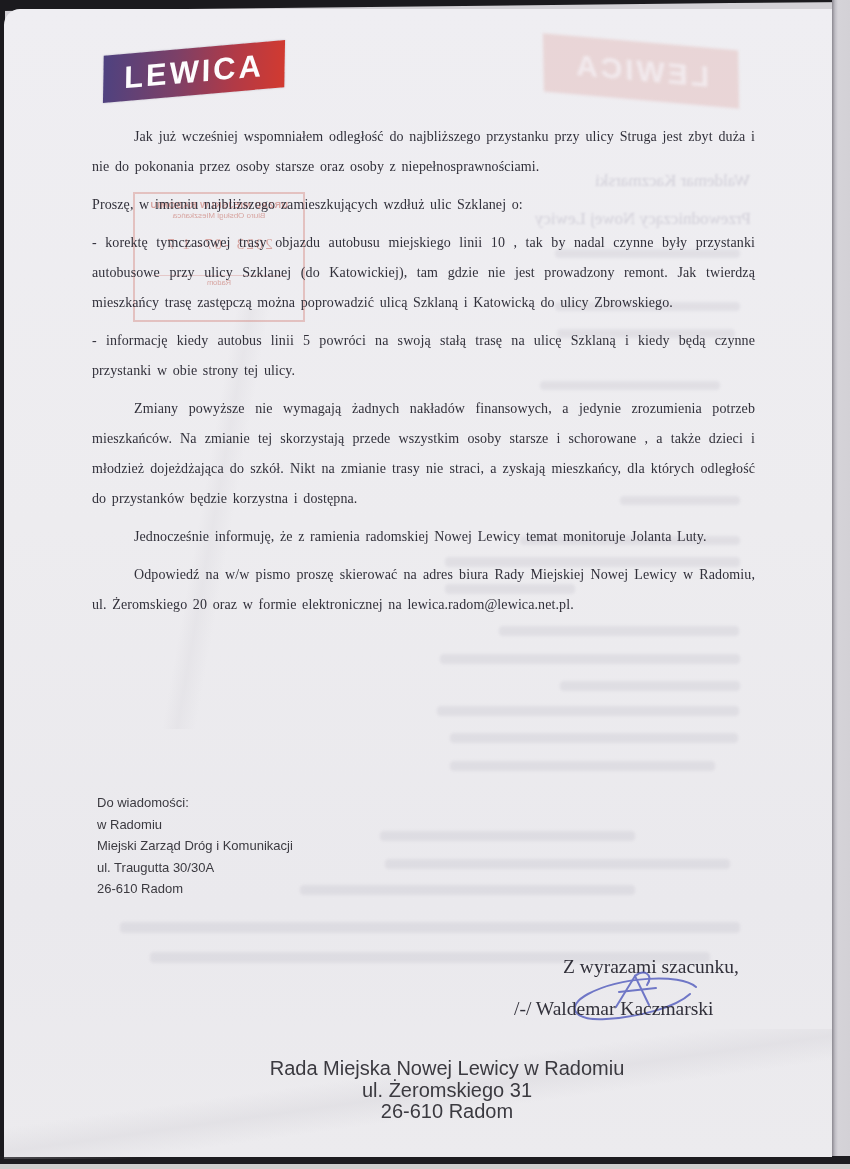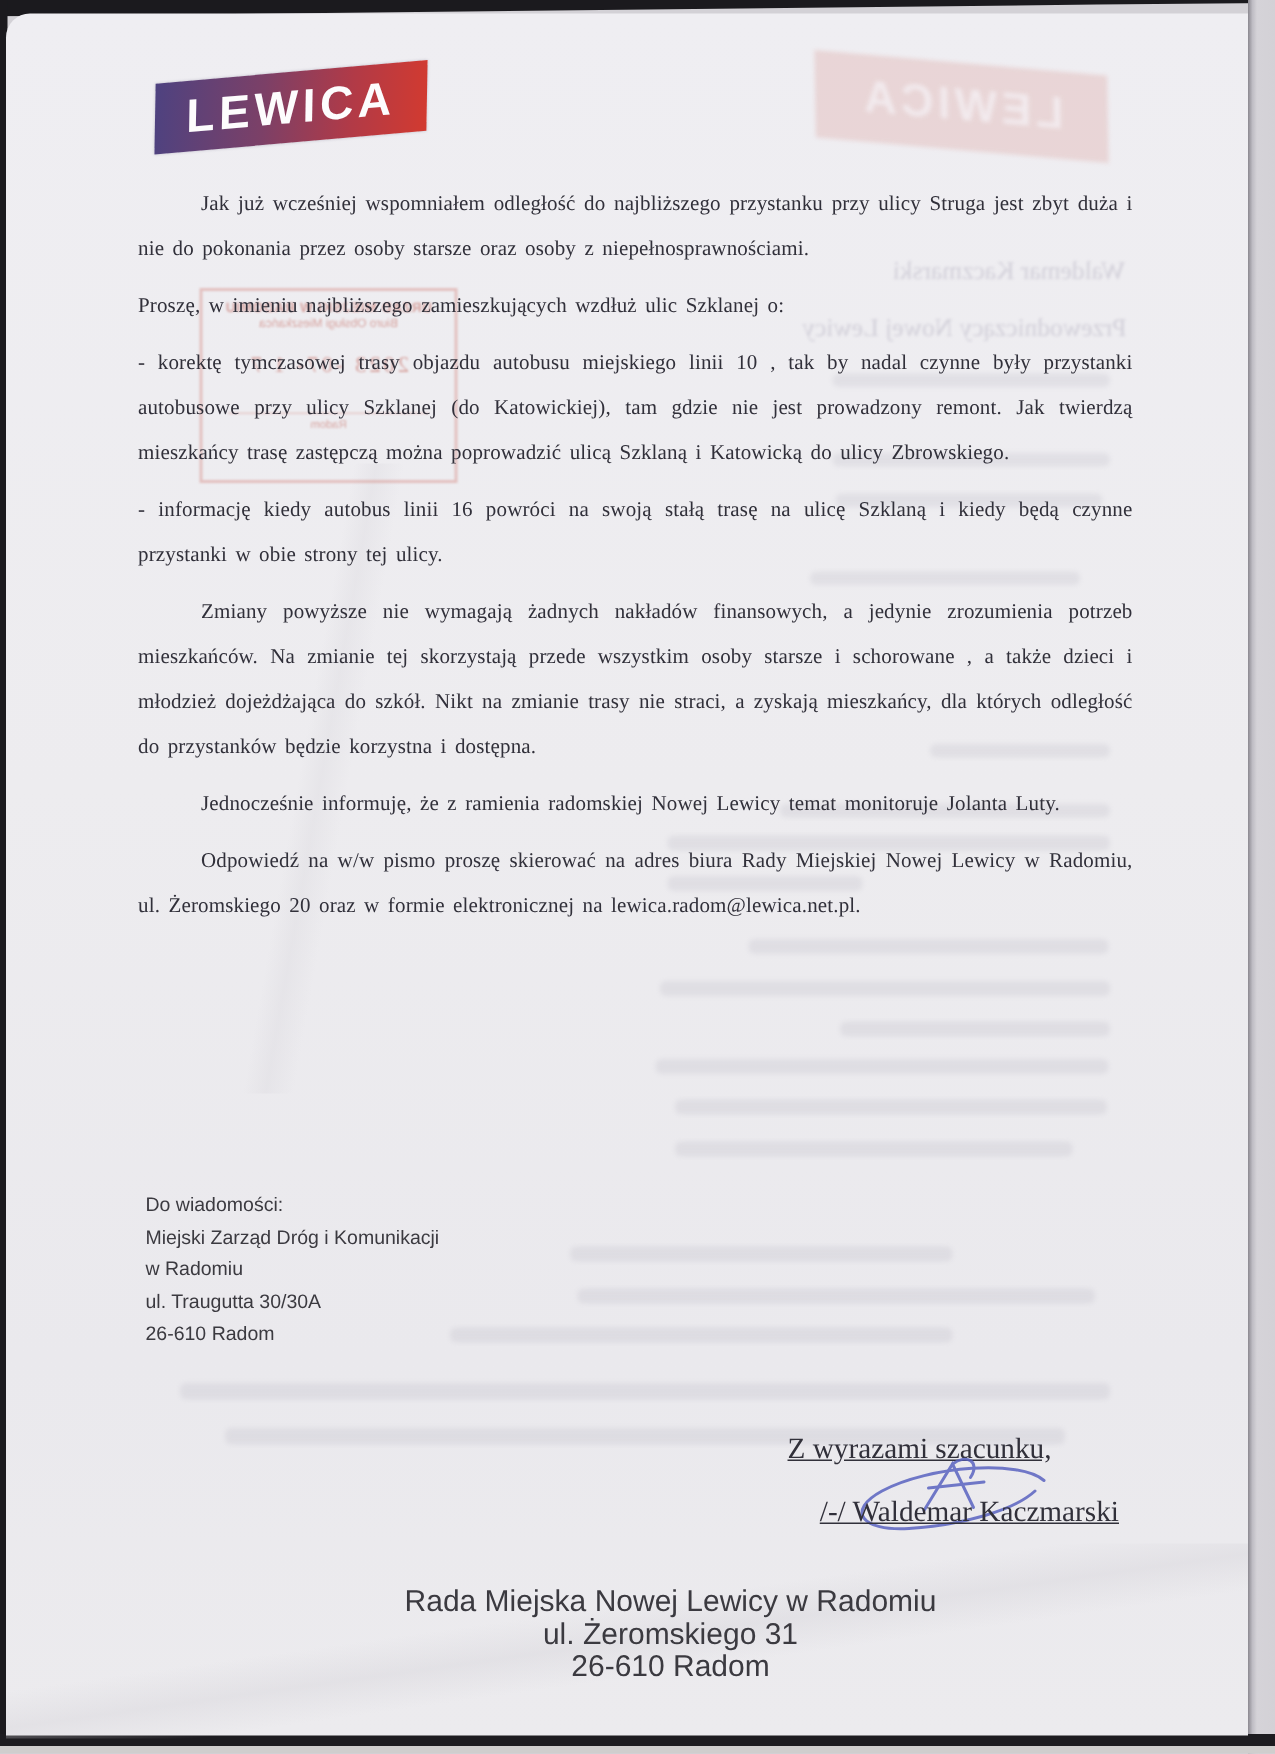--- a/index.html
+++ b/index.html
@@ -52,25 +52,25 @@
   .ghost-stamp .s3{font-family:"Liberation Serif",serif;font-size:15px;letter-spacing:2px;margin-top:16px;}
   .ghost-stamp .s4{font-size:7.5px;margin-top:22px;border-top:1px solid rgba(205,104,94,.5);
     width:80%;margin-left:10%;padding-top:2px;}
   
   .letter-body{position:absolute;left:88px;top:113px;width:663px;color:#31303a;
     font-size:14px;line-height:30px;}
   .letter-body p{margin:0 0 8px 0;text-align:justify;word-spacing:2px;letter-spacing:.1px;}
   .letter-body p.indent{text-indent:42px;}
   .cc-block{position:absolute;left:93px;top:783px;width:330px;
     font-family:"Liberation Sans",sans-serif;font-size:13px;line-height:21.5px;color:#3b3a40;}
-  .closing-sal{position:absolute;left:483px;top:947px;width:252px;text-align:center;
-    font-size:19.5px;color:#31303a;text-decoration:underline;}
+  .closing-sal{position:absolute;left:483px;top:947px;width:252px;text-align:right;
+    font-size:19.5px;color:#31303a;}
   .signature-svg{position:absolute;left:552px;top:958px;width:152px;height:62px;}
-  .signed-name{position:absolute;left:510px;top:989px;width:232px;text-align:right;
-    font-size:19.5px;color:#31303a;text-decoration:underline;}
+  .signed-name{position:absolute;left:510px;top:989px;width:232px;text-align:left;
+    font-size:19.5px;color:#31303a;}
   .footer-address{position:absolute;left:143px;top:1049px;width:600px;text-align:center;
     font-family:"Liberation Sans",sans-serif;font-size:20px;line-height:21.5px;color:#3b3a40;}
 </style>
 </head>
 <body>
 
 <div class="edge-top"></div>
 <div class="edge-left"></div>
 <div class="edge-right"></div>
 <div class="edge-bottom-dark"></div>
@@ -115,30 +115,30 @@
   <div class="stripe" style="left:146px;top:943px;width:560px;height:11px;"></div>
 
   <div class="logo">
     <span>LEWICA</span>
   </div>
 
   <div class="letter-body">
     <p class="indent">Jak już wcześniej wspomniałem odległość do najbliższego przystanku przy ulicy Struga jest zbyt duża i nie do pokonania przez osoby starsze oraz osoby z niepełnosprawnościami.</p>
     <p>Proszę, w imieniu najbliższego zamieszkujących wzdłuż ulic Szklanej o:</p>
     <p>- korektę tymczasowej trasy objazdu autobusu miejskiego linii 10 , tak by nadal czynne były przystanki autobusowe przy ulicy Szklanej (do Katowickiej), tam gdzie nie jest prowadzony remont. Jak twierdzą mieszkańcy trasę zastępczą można poprowadzić ulicą Szklaną i Katowicką do ulicy Zbrowskiego.</p>
-    <p>- informację kiedy autobus linii 16 powróci na swoją stałą trasę na ulicę Szklaną i kiedy będą czynne przystanki w obie strony tej ulicy.</p>
+    <p>- informację kiedy autobus linii 5 powróci na swoją stałą trasę na ulicę Szklaną i kiedy będą czynne przystanki w obie strony tej ulicy.</p>
     <p class="indent">Zmiany powyższe nie wymagają żadnych nakładów finansowych, a jedynie zrozumienia potrzeb mieszkańców. Na zmianie tej skorzystają przede wszystkim osoby starsze i schorowane , a także dzieci i młodzież dojeżdżająca do szkół. Nikt na zmianie trasy nie straci, a zyskają mieszkańcy, dla których odległość do przystanków będzie korzystna i dostępna.</p>
     <p class="indent">Jednocześnie informuję, że z ramienia radomskiej Nowej Lewicy temat monitoruje Jolanta Luty.</p>
     <p class="indent">Odpowiedź na w/w pismo proszę skierować na adres biura Rady Miejskiej Nowej Lewicy w Radomiu, ul. Żeromskiego 20 oraz w formie elektronicznej na lewica.radom@lewica.net.pl.</p>
   </div>
 
   <div class="cc-block">
     <div>Do wiadomości:</div>
+    <div>w Radomiu</div>
     <div>Miejski Zarząd Dróg i Komunikacji</div>
-    <div>w Radomiu</div>
     <div>ul. Traugutta 30/30A</div>
     <div>26-610 Radom</div>
   </div>
 
   <div class="closing-sal">Z wyrazami szacunku,</div>
   <svg class="signature-svg" viewBox="0 0 152 62">
     <g fill="none" stroke="#5a63c0" stroke-width="2" stroke-linecap="round" opacity="0.85">
       <path d="M140 20 C 124 6, 64 10, 32 27 C 8 40, 18 54, 50 52 C 84 50, 120 40, 134 27"></path>
       <path d="M60 40 L 79 9 L 93 38"></path>
       <path d="M79 9 C 88 2, 98 7, 91 18"></path>

